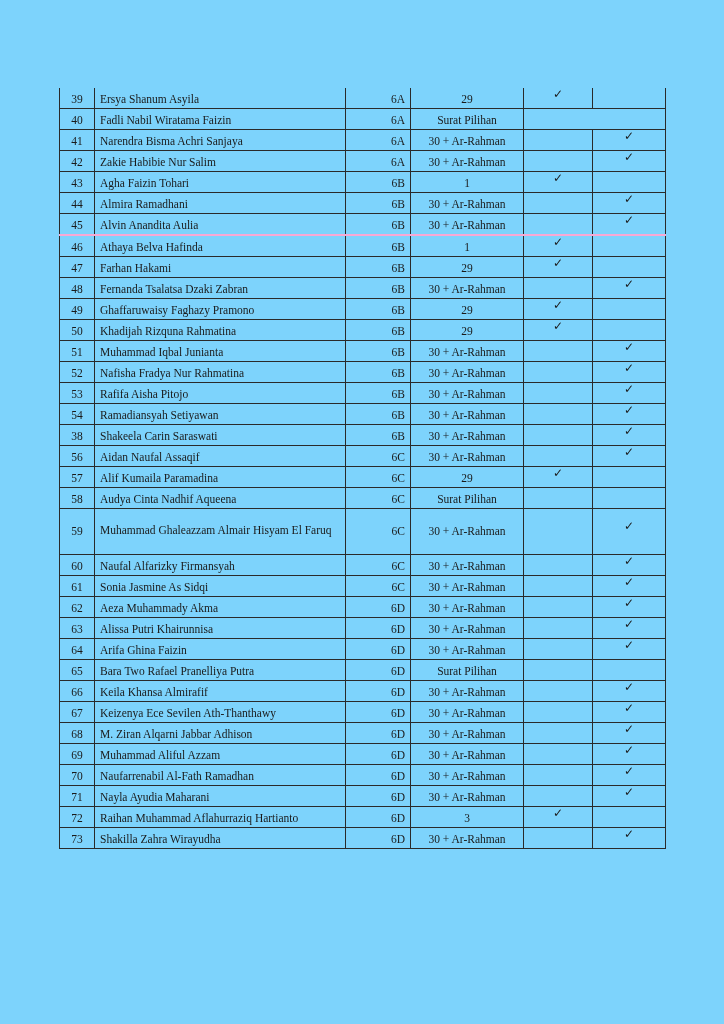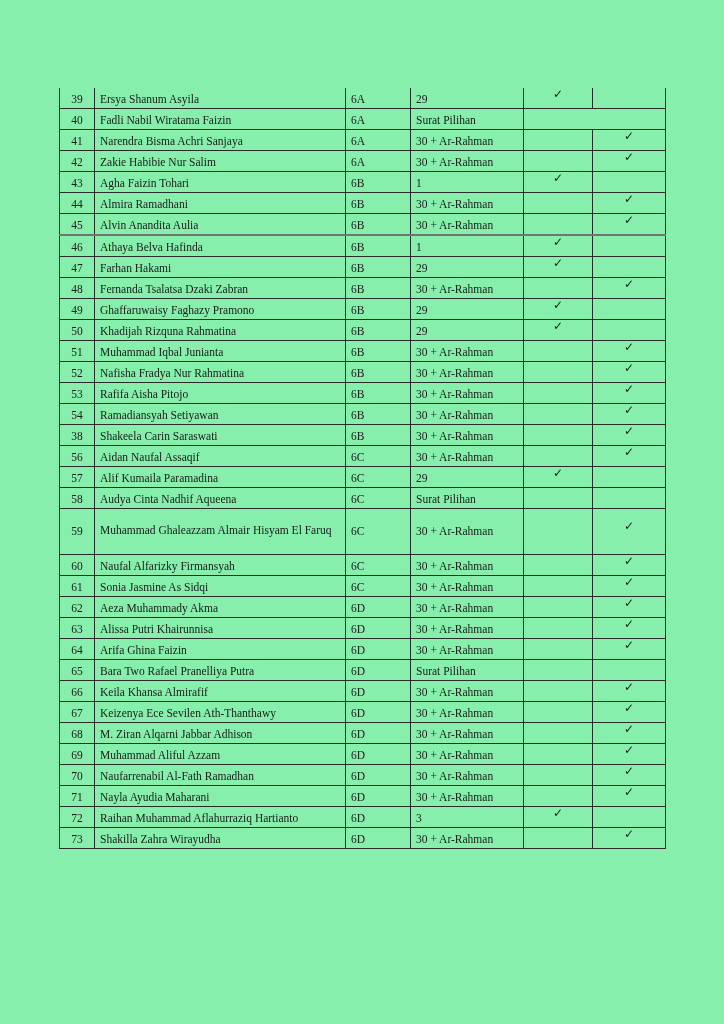--- a/index.html
+++ b/index.html
@@ -1,42 +1,42 @@
 <!DOCTYPE html>
 <html><head>
 <meta charset="utf-8">
 <style>
   html, body { margin: 0; padding: 0; background: #ffffff; }
   body { width: 724px; height: 1024px; position: relative; overflow: hidden; }
-  .page { position: absolute; left: 0; top: 0; width: 724px; height: 1024px; background: #86efac; }
+  .page { position: absolute; left: 0; top: 0; width: 724px; height: 1024px; background: #7dd3fc; }
   table.roster {
     position: absolute; left: 59px; top: 88px;
     border-collapse: collapse;
     font-family: "Liberation Serif", "DejaVu Serif", serif;
     font-size: 11.5px; color: #1a1a1a;
     table-layout: fixed;
   }
   table.roster td {
     border: 1px solid #2a2a2a;
     height: 18px; padding: 0 5px;
     line-height: 13px; vertical-align: bottom; padding-bottom: 2px;
     white-space: nowrap; overflow: hidden;
   }
   table.roster tr:first-child td { border-top: none; }
   td.c-no { width: 24px; text-align: center; }
   td.c-name { width: 240px; text-align: left; }
-  td.c-class { width: 54px; text-align: left; }
-  td.c-juz { width: 102px; }
+  td.c-class { width: 54px; text-align: right; }
+  td.c-juz { width: 102px; text-align: center; }
   td.c-a { width: 58px; text-align: center; }
   td.c-b { width: 62px; text-align: center; }
   td.merged { text-align: center; }
   tr.tall td { height: 29px; white-space: normal; line-height: 14px; }
   tr.tall td.c-name { vertical-align: top; padding-top: 14px; }
   tr.tall td:not(.c-name) { vertical-align: middle; }
-  tr.thick td { border-bottom: 2px solid #737373; }
+  tr.thick td { border-bottom: 2px solid #f9a8d4; }
   .check { font-family: "DejaVu Sans", sans-serif; font-size: 12px; line-height: 12px; position: relative; top: -5px; }
 </style>
 </head>
 <body>
 
 <div class="page">
   <table class="roster">
     <tbody id="roster-body">
         <tr>
           <td class="c-no">39</td>

